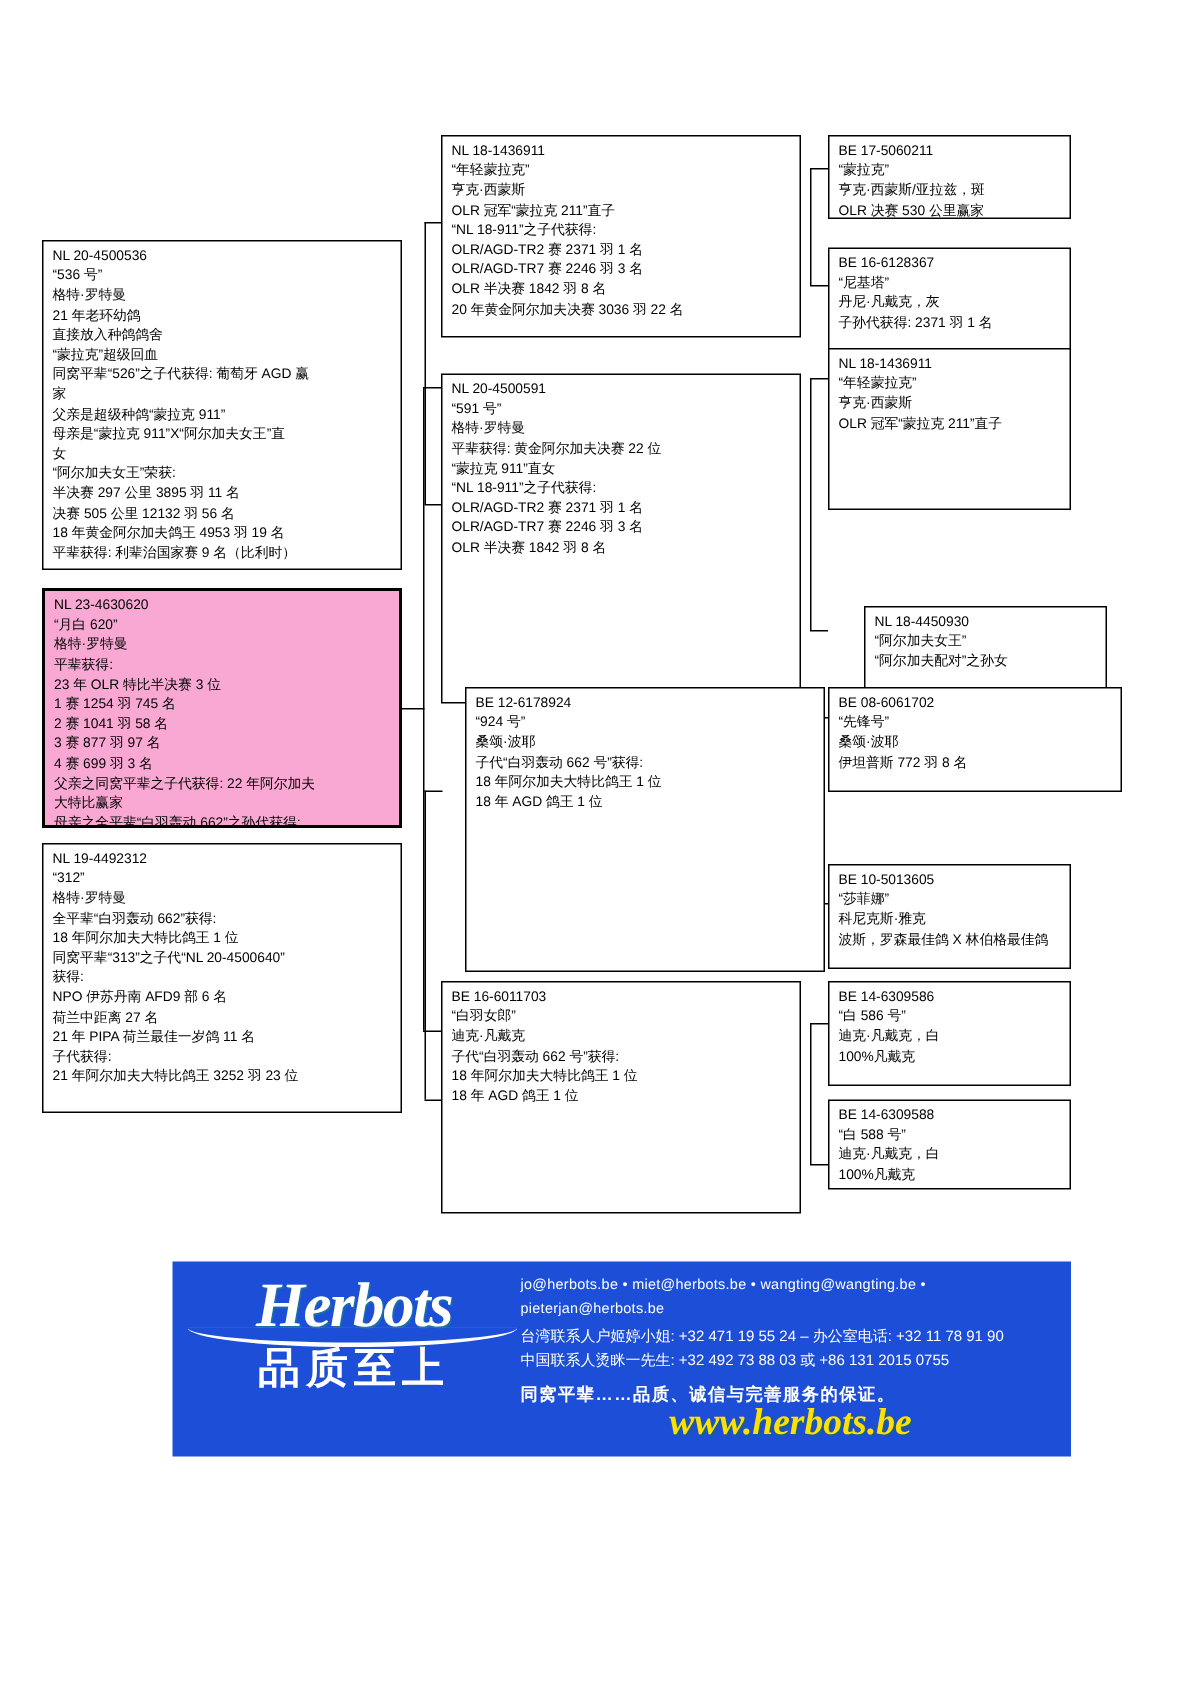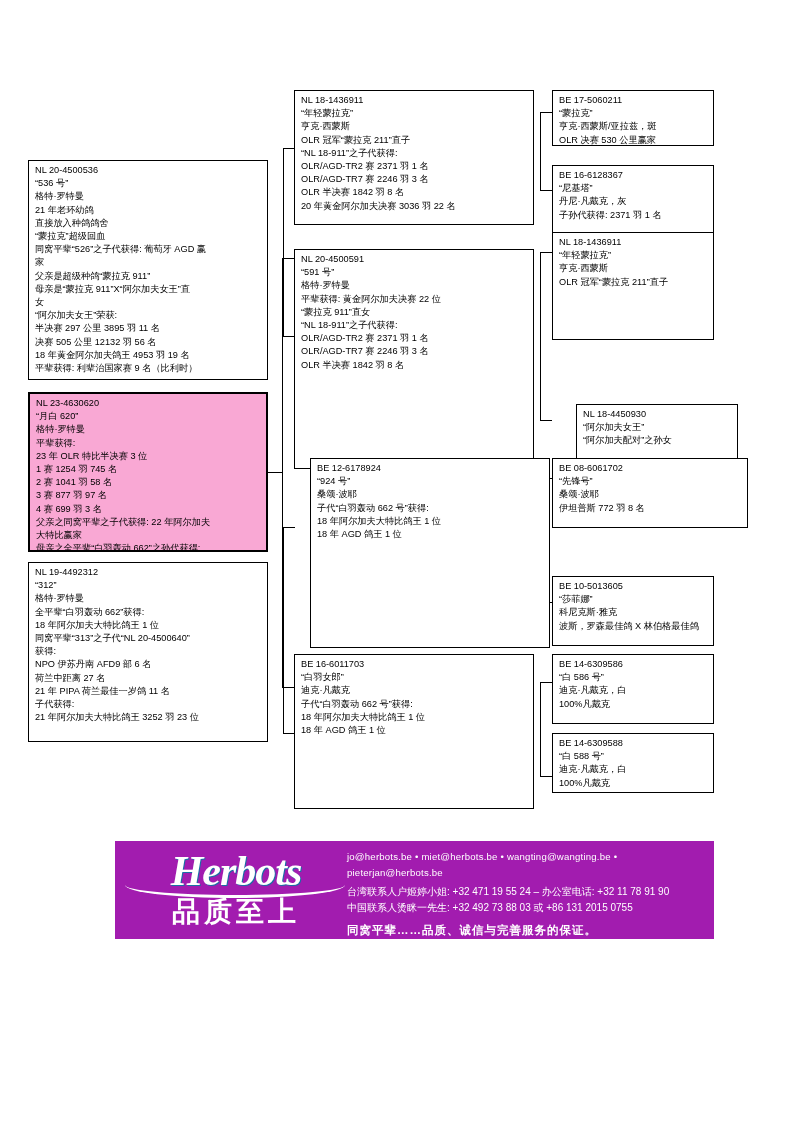--- a/index.html
+++ b/index.html
@@ -42,22 +42,22 @@
   }
   .h { height: 1px; }
   .v { width: 1px; }
 
   
   .banner {
     position: absolute;
     left: 115px;
     top: 841px;
     width: 599px;
-    height: 98px;
-    background: #a21caf;
+    height: 130px;
+    background: #1d4ed8;
     overflow: hidden;
   }
   .banner-logo {
     position: absolute;
     left: 16px;
     top: 6px;
     width: 210px;
     color: #ffffff;
     text-align: center;
   }

